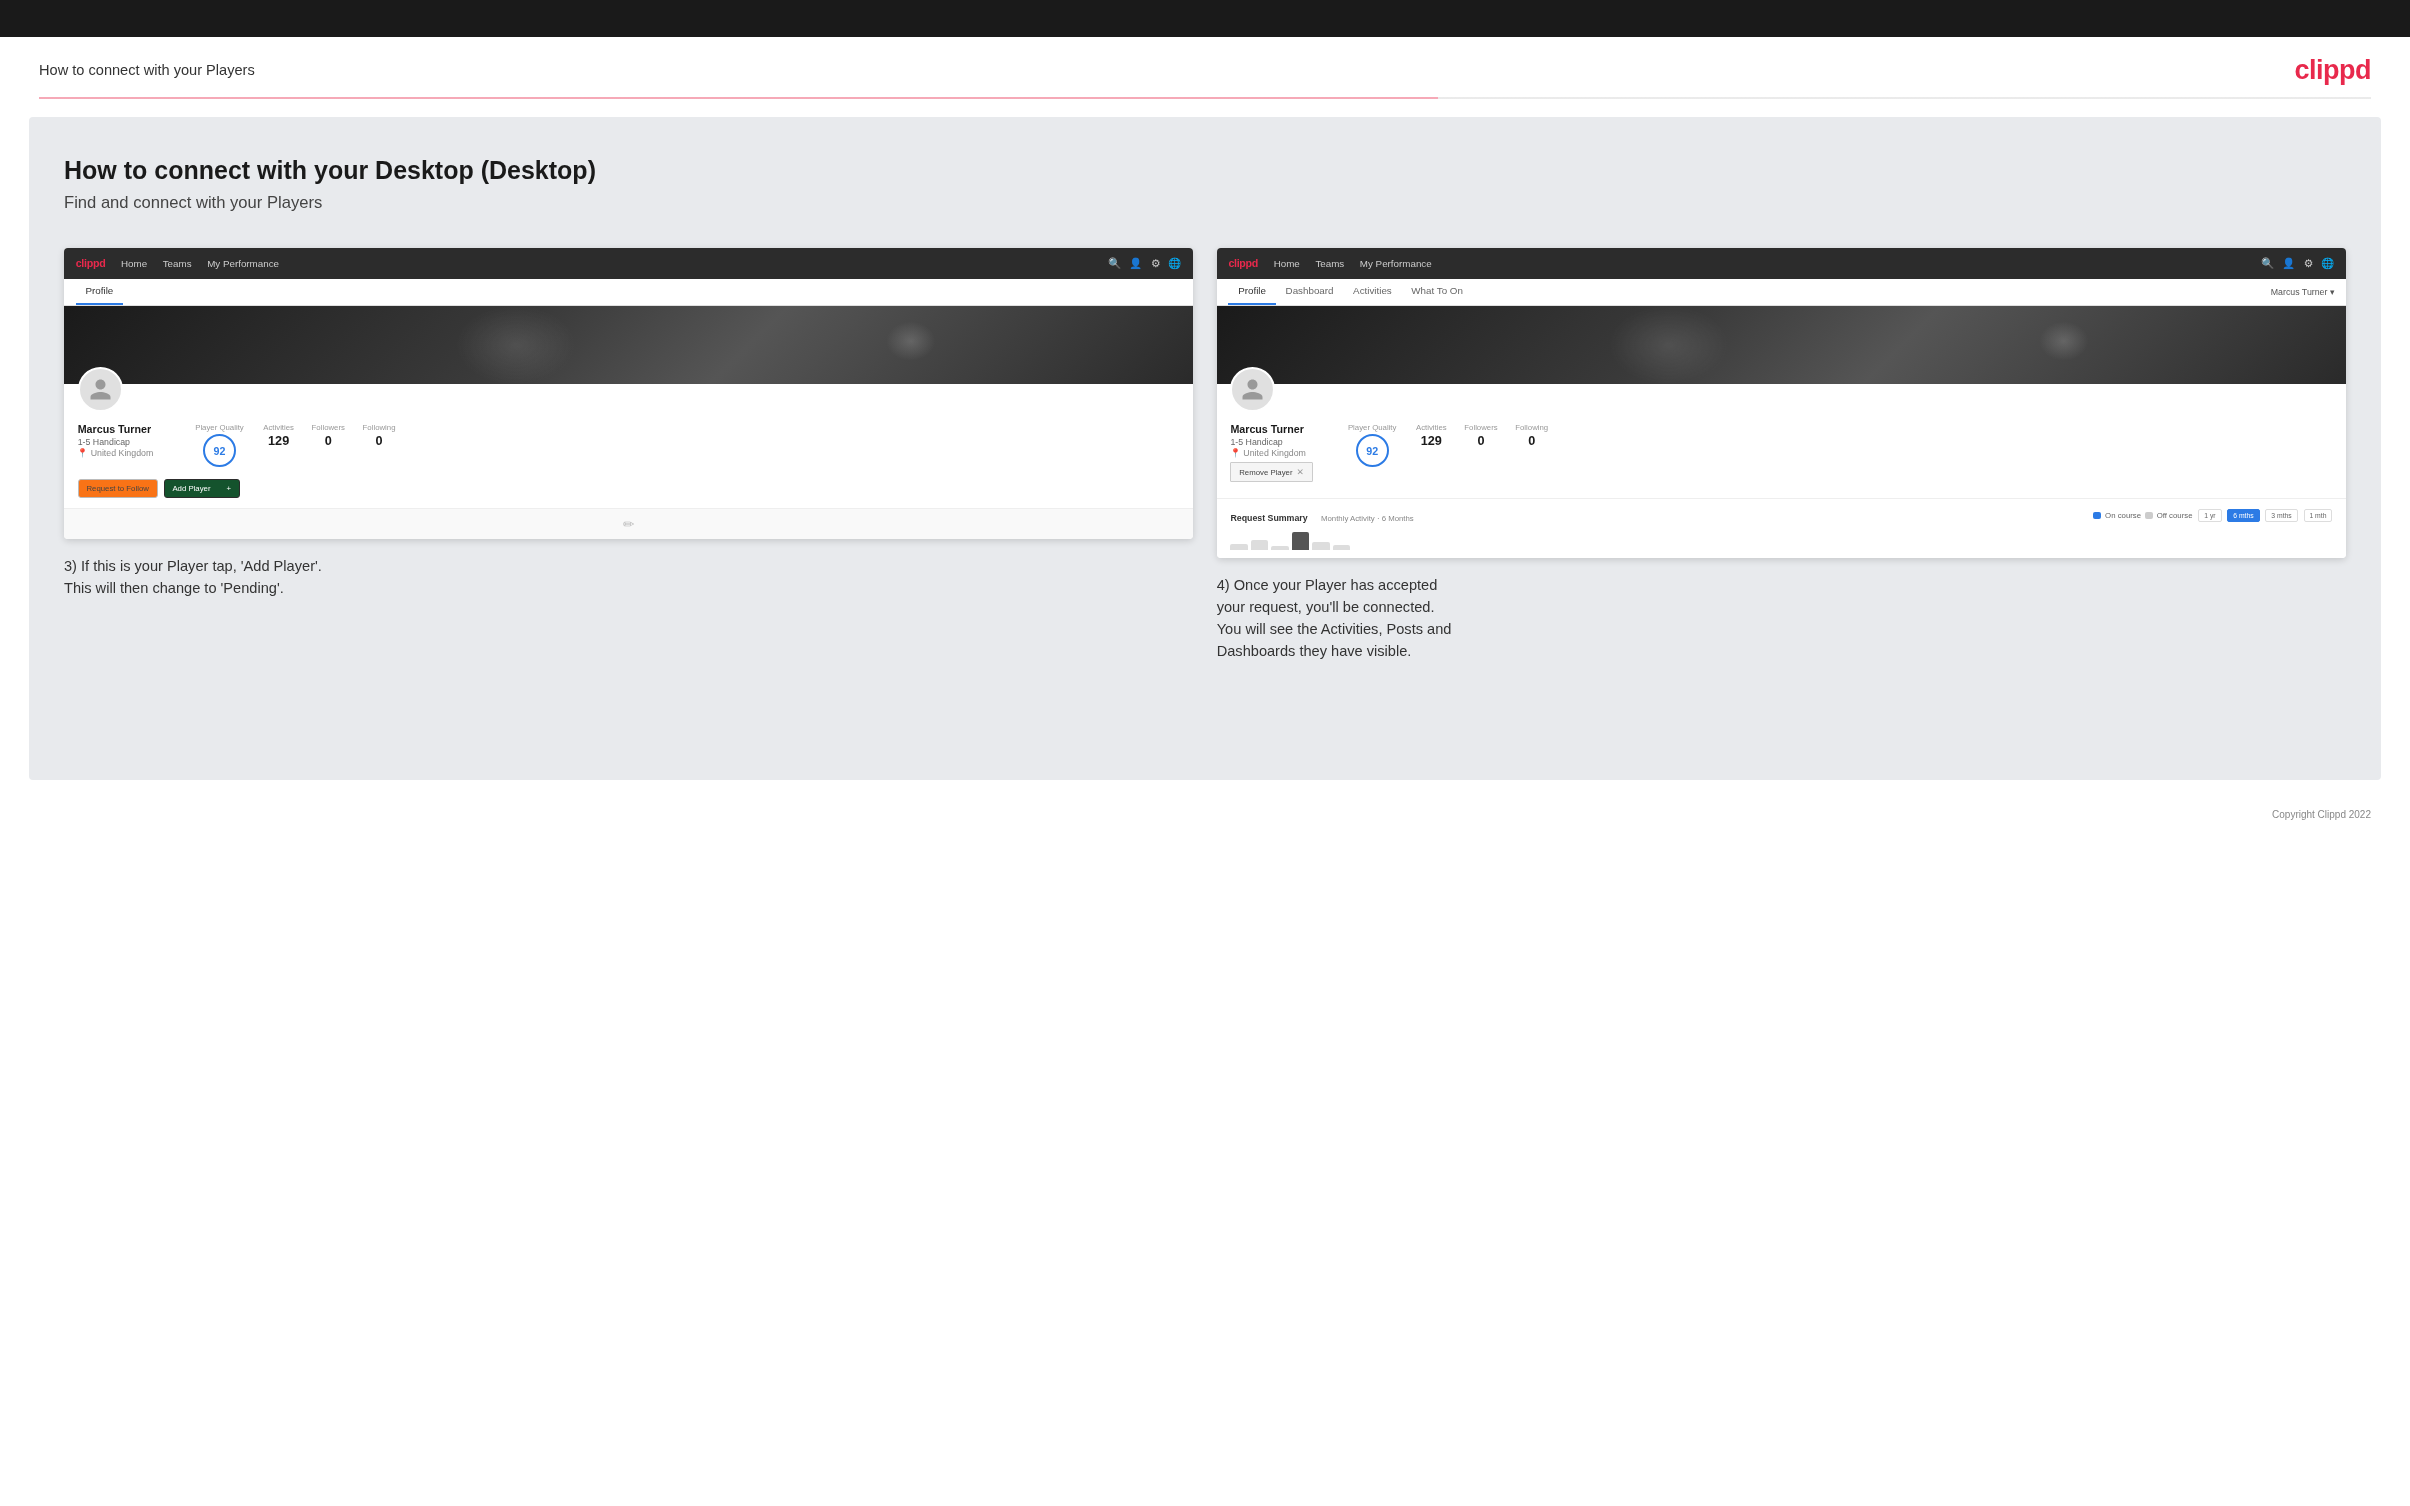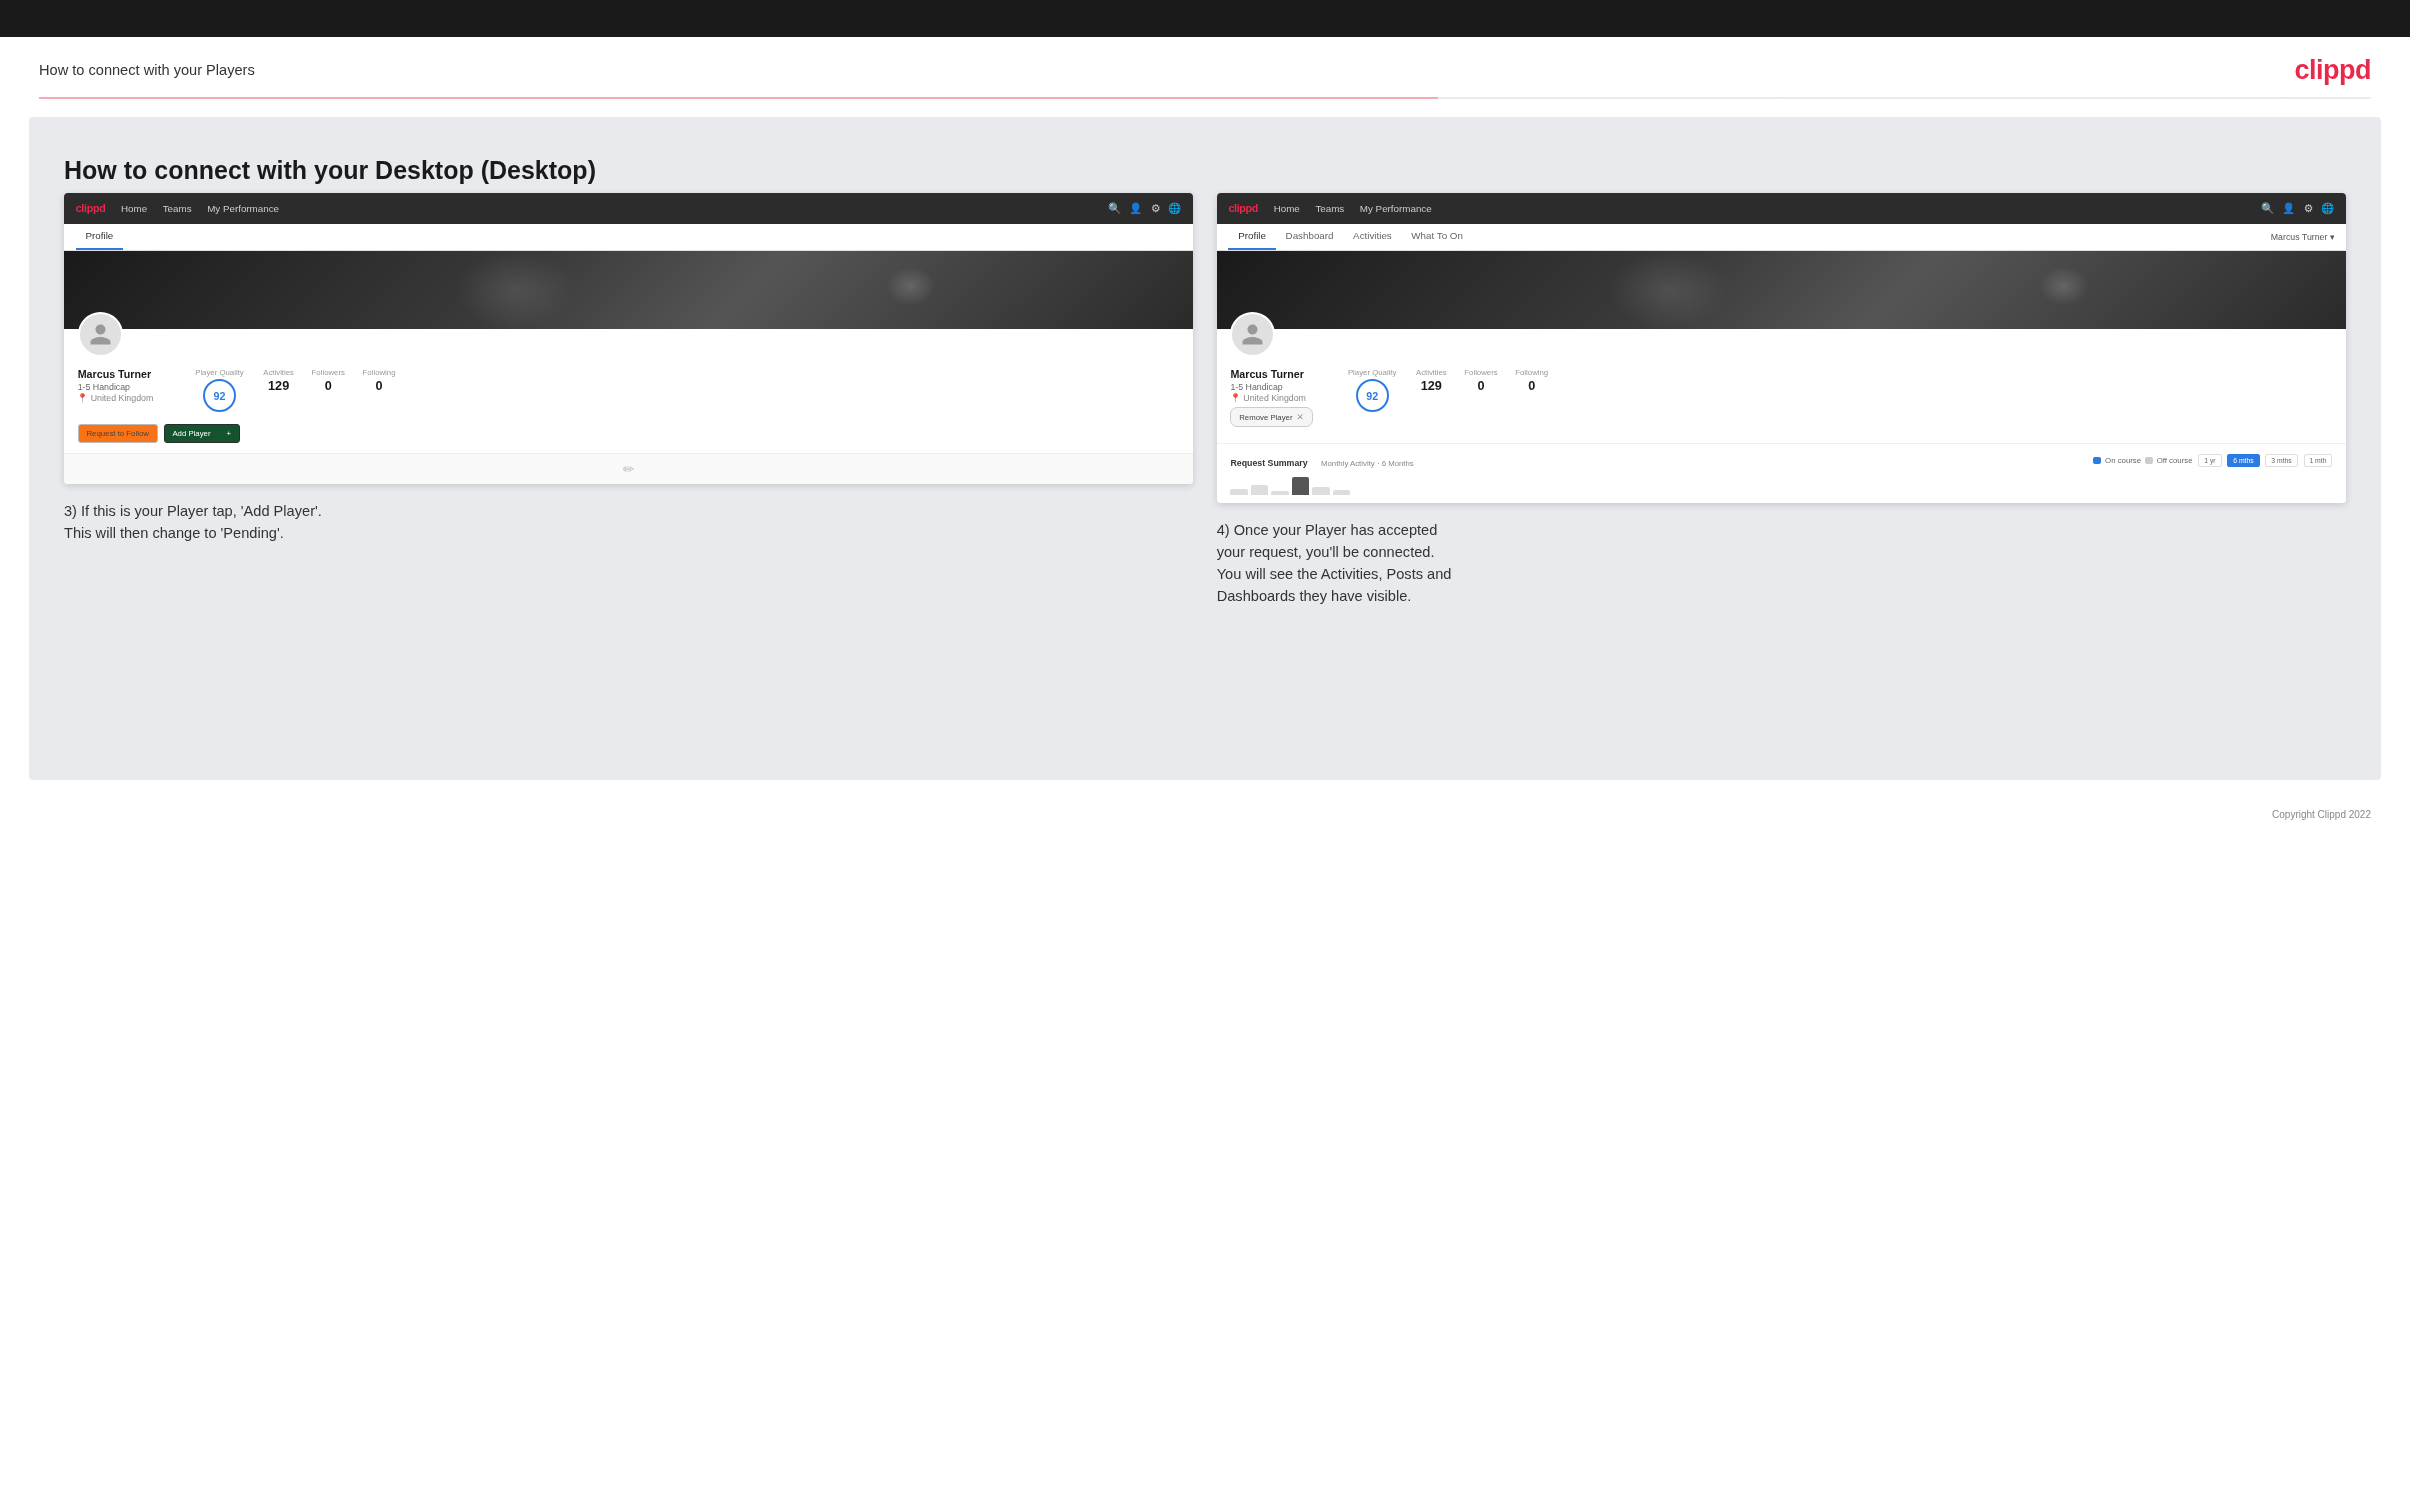--- a/index.html
+++ b/index.html
@@ -263,21 +263,21 @@
       justify-content: flex-end;
     }
 
     
     .remove-player-btn {
       display: inline-flex;
       align-items: center;
       gap: 3.9px;
       font-size: 7.8px;
       padding: 3.9px 7.8px;
-      border-radius: 7px;
+      border-radius: 1px;
       border: 1px solid #ccc;
       background: #f5f5f5;
       color: #444;
       cursor: pointer;
       margin-top: 3.9px;
     }
     .remove-x {
       color: #999;
       font-size: 8.8px;
     }
@@ -397,20 +397,21 @@
 <div class="top-bar"></div>
 
 <div class="page-header">
   <span class="page-header-title">How to connect with your Players</span>
   <span class="clippd-logo">clippd</span>
 </div>
 <div class="header-divider"></div>
 
 <div class="main-content">
   <div class="main-title">How to connect with your Desktop (Desktop)</div>
+  <div class="main-subtitle">Find and connect with your Players</div>
 
   <div class="screenshots-row">
 
     <div class="screenshot-block">
       <div class="mock-browser">
 
         <div class="mock-nav">
           <span class="mock-nav-logo">clippd</span>
           <span class="mock-nav-item">Home</span>
           <span class="mock-nav-item">Teams</span>

